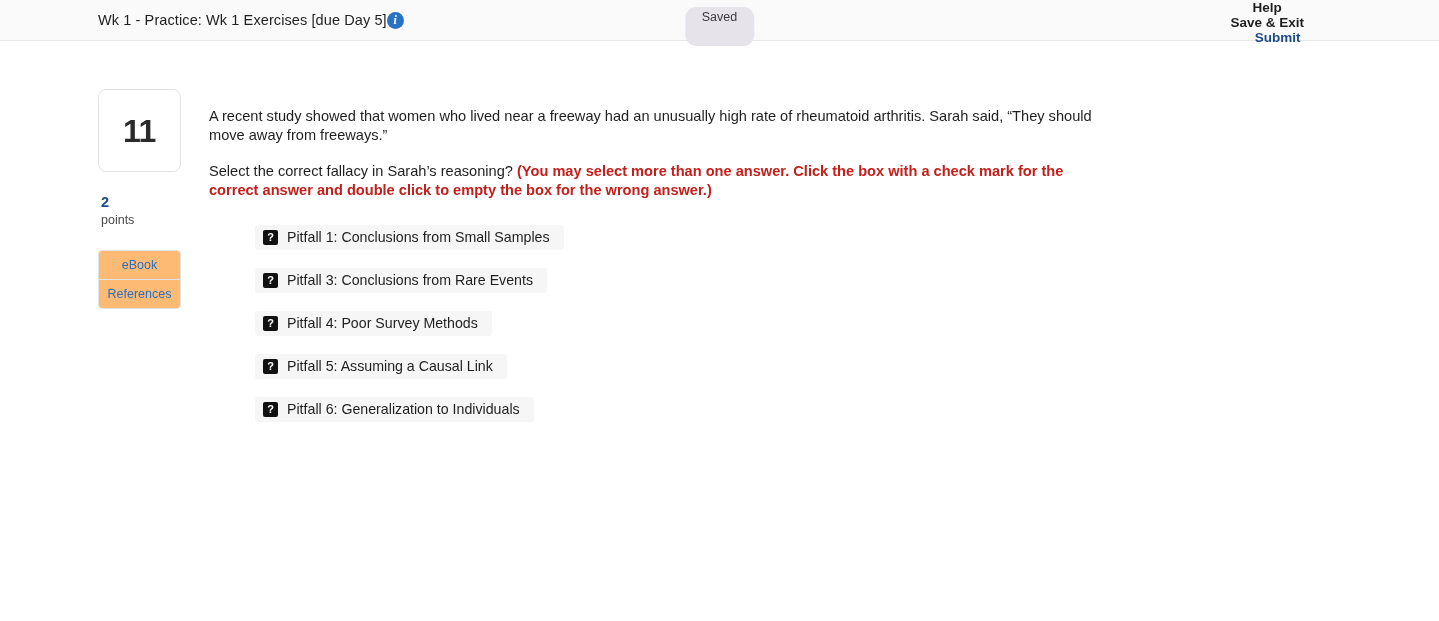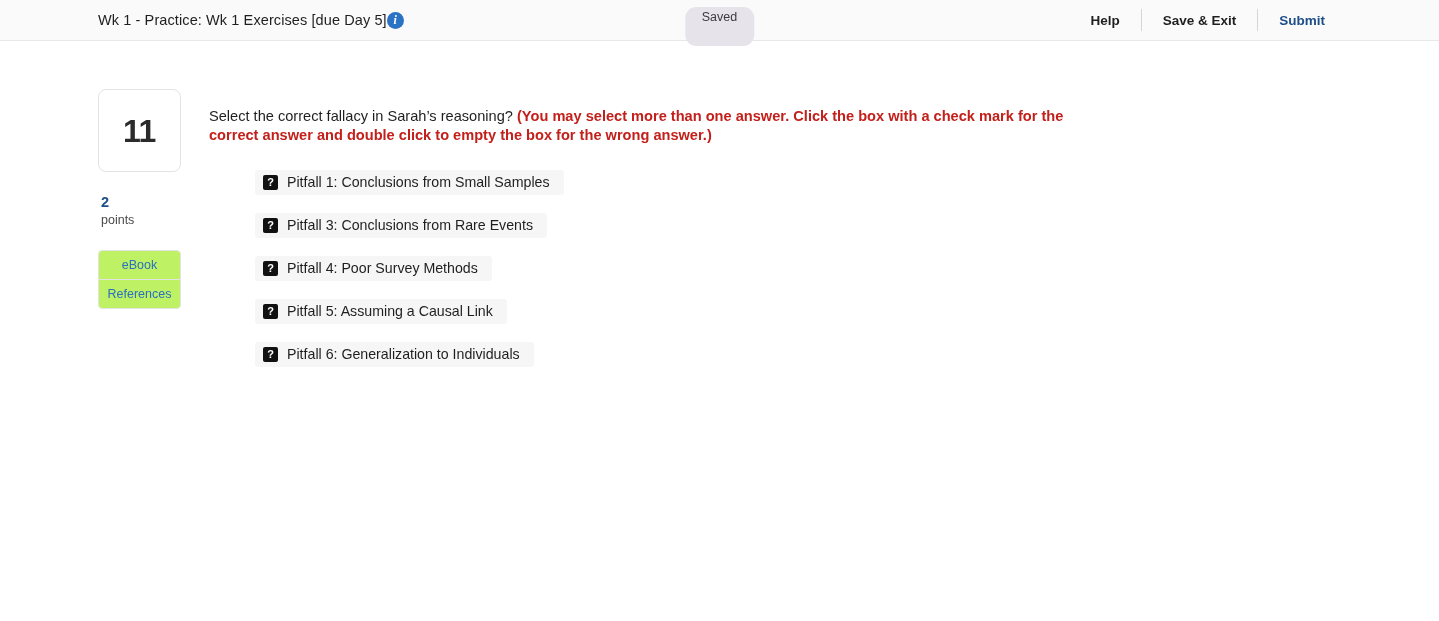--- a/index.html
+++ b/index.html
@@ -71,20 +71,21 @@
     line-height: 1.1;
     white-space: nowrap;
   }
   .topbar-right {
     position: absolute;
     right: 114px;
     top: 0;
     height: 40px;
     display: flex;
     align-items: center;
+    flex-direction: column;
   }
   .topbar-right .action {
     font-size: 13.5px;
     font-weight: bold;
     color: #1f1f1f;
     padding: 0 21px;
     text-decoration: none;
     cursor: pointer;
     white-space: nowrap;
   }
@@ -155,21 +156,21 @@
     overflow: hidden;
     background: #ffffff;
   }
   .resource-btn {
     display: block;
     width: 100%;
     box-sizing: border-box;
     text-align: center;
     font-size: 12.5px;
     color: #2a6fc0;
-    background: #bef264;
+    background: #fdba74;
     border: 0;
     padding: 7px 2px;
     cursor: pointer;
     font-family: "Liberation Sans", sans-serif;
   }
   .resource-btn + .resource-btn {
     border-top: 1px solid #e3e3e3;
   }
 
   .content {
@@ -269,20 +270,21 @@
       </div>
 
       <div class="resource-group">
         <button class="resource-btn">eBook</button>
         <button class="resource-btn">References</button>
       </div>
     </div>
 
     <div class="content">
 
+      <p class="stem">A recent study showed that women who lived near a freeway had an unusually high rate of rheumatoid arthritis. Sarah said, “They should move away from freeways.”</p>
 
       <p class="prompt">
         <span>Select the correct fallacy in Sarah’s reasoning? </span><span class="emphasis">(You may select more than one answer. Click the box with a check mark for the correct answer and double click to empty the box for the wrong answer.)</span>
       </p>
 
       <div class="options">
 
         <div class="option-row">
           <span class="broken-img-icon">?</span>
           <span class="option-label">Pitfall 1: Conclusions from Small Samples</span>

